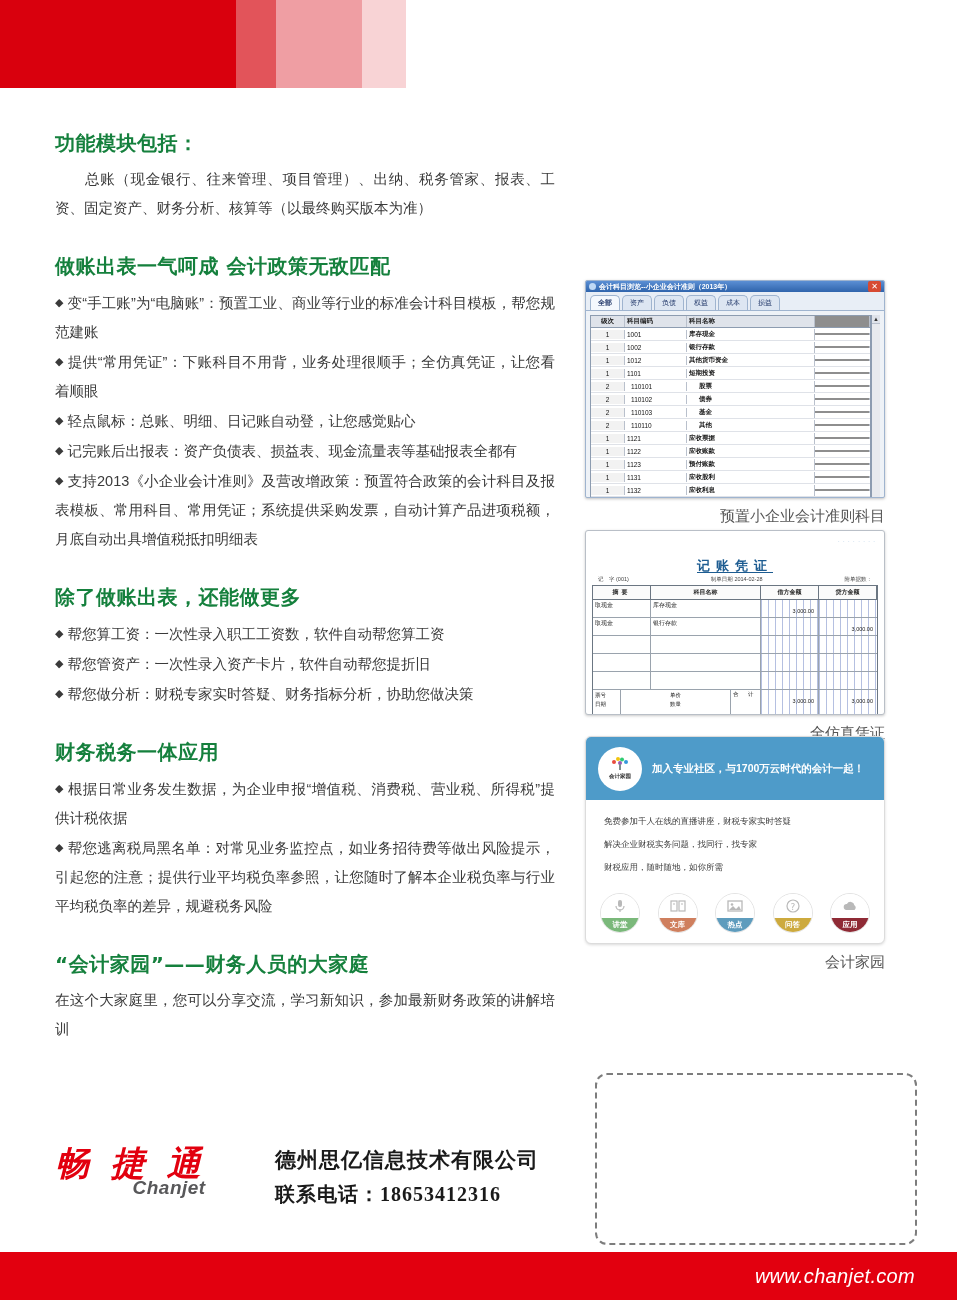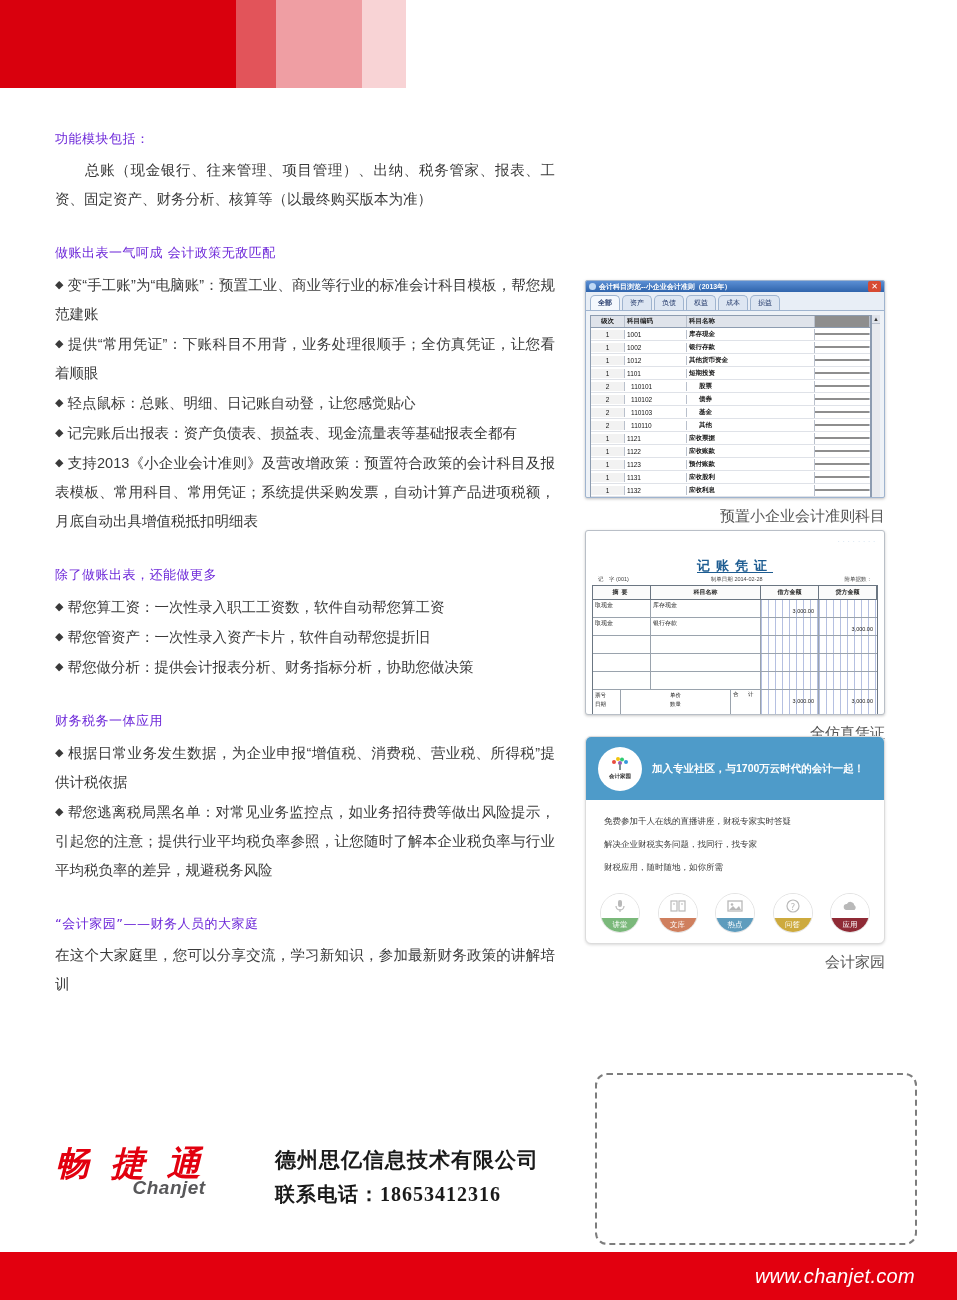--- a/index.html
+++ b/index.html
@@ -28,21 +28,21 @@
     position: absolute; right: 42px; top: 50%; transform: translateY(-50%);
     color: #ffffff; font-size: 20px; font-style: italic;
     font-family: "Liberation Sans", sans-serif; letter-spacing: .3px; text-align: right;
   }
 
   
   #left-col {
     position: absolute; left: 55px; top: 130px; width: 500px;
   }
   .sec-head {
-    color: #6d28d9; font-weight: normal; font-size: 13px;
+    color: #15803d; font-weight: bold; font-size: 20px;
     letter-spacing: .5px; margin-bottom: 8px;
     font-family: "DejaVu Sans", sans-serif;
   }
   .body-para {
     color: #3a3a3a; font-size: 14.5px; line-height: 29px;
     text-align: justify;
   }
   .indent { text-indent: 30px; }
   .bullet-line {
     color: #3a3a3a; font-size: 14.5px; line-height: 29px;
@@ -215,21 +215,21 @@
   .cIcon {
     width: 40px; height: 40px; border-radius: 50%; overflow: hidden;
     border: 1px solid #e3e3e3; display: flex; flex-direction: column;
   }
   .cIcon .top {
     flex: 1; background: #fff; display: flex; align-items: center;
     justify-content: center; color: #b9b9b9; font-size: 13px;
   }
   .cIcon .bot {
     height: 14px; display: flex; align-items: center; justify-content: center;
-    color: #fff; font-size: 7.5px; font-weight: normal;
+    color: #fff; font-size: 7.5px; font-weight: bold;
   }
 
   
   #brand { position: absolute; left: 55px; top: 1145px; }
   .brand-cn {
     color: #e2000f; font-weight: bold; font-size: 34px; font-style: italic;
     letter-spacing: 5px; font-family: "DejaVu Sans", sans-serif; line-height: 36px;
   }
   .brand-en {
     color: #58585a; font-weight: bold; font-size: 19px; font-style: italic;
@@ -290,21 +290,21 @@
 
   <div class="blk">
     <div class="sec-head">除了做账出表，还能做更多</div>
     <div class="bullet-line">
       <span class="dia">◆</span><span>帮您算工资：一次性录入职工工资数，软件自动帮您算工资</span>
     </div>
     <div class="bullet-line">
       <span class="dia">◆</span><span>帮您管资产：一次性录入资产卡片，软件自动帮您提折旧</span>
     </div>
     <div class="bullet-line">
-      <span class="dia">◆</span><span>帮您做分析：提供会计报表分析、财务指标分析，协助您做决策</span>
+      <span class="dia">◆</span><span>帮您做分析：财税专家实时答疑、财务指标分析，协助您做决策</span>
     </div>
   </div>
 
   <div class="gap-md"></div>
 
   <div class="blk">
     <div class="sec-head">财务税务一体应用</div>
     <div class="bullet-line">
       <span class="dia">◆</span><span>根据日常业务发生数据，为企业申报“增值税、消费税、营业税、所得税”提供计税依据</span>
     </div>

